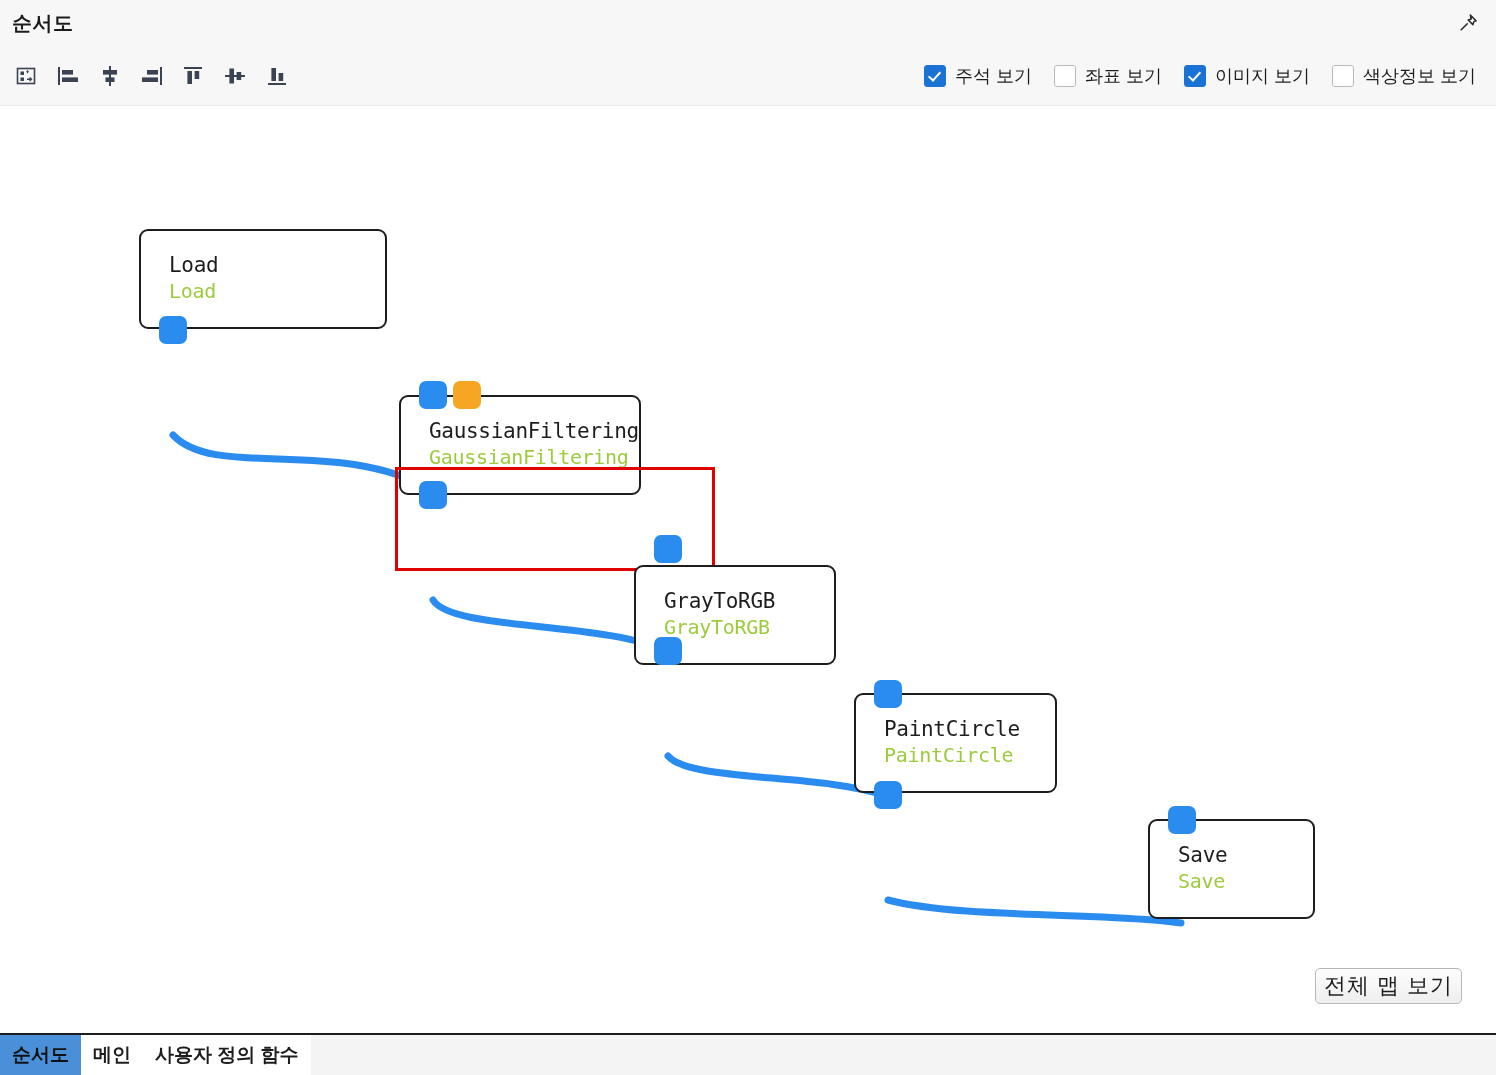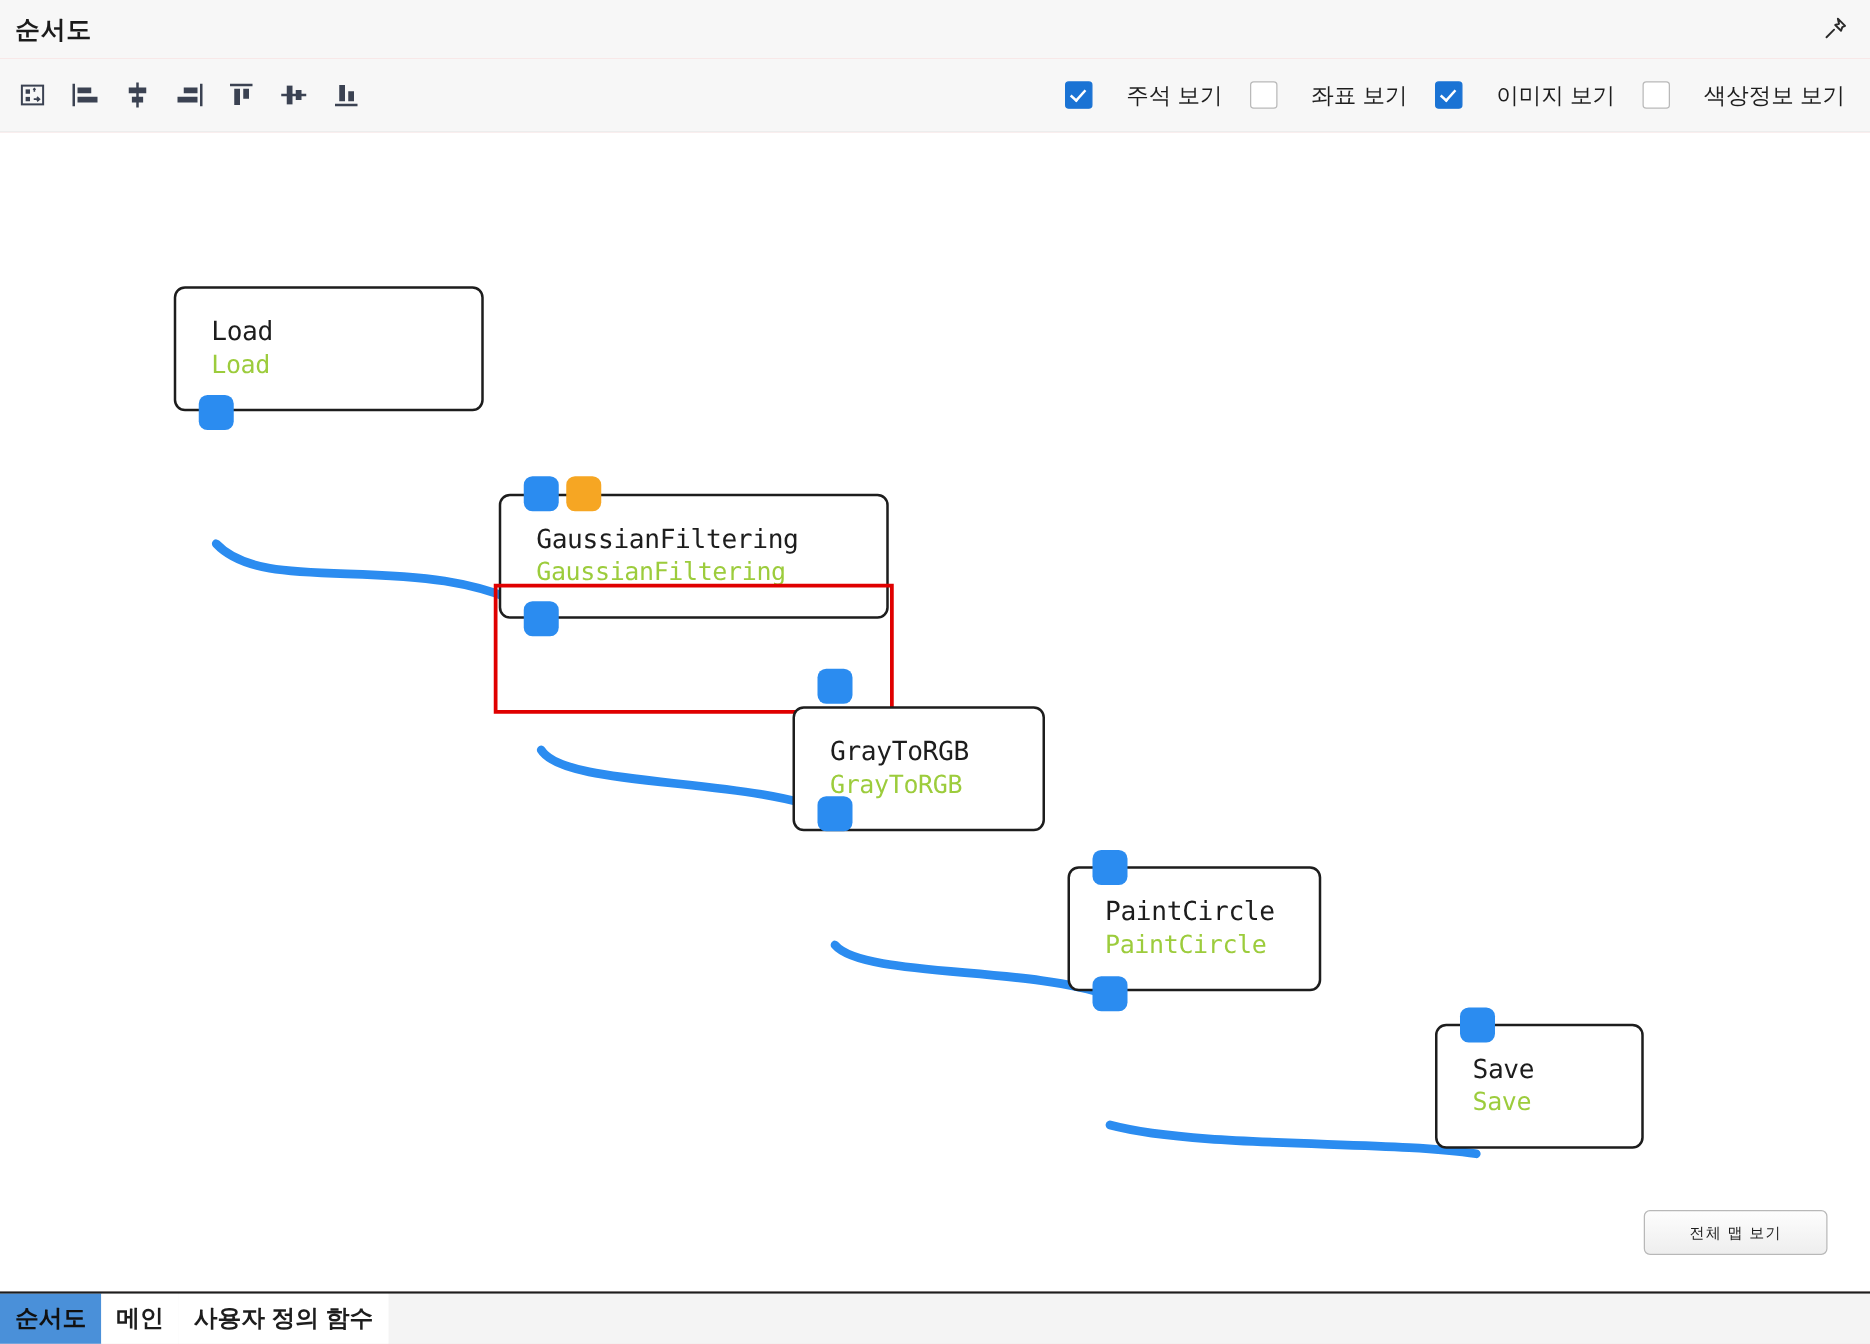--- a/index.html
+++ b/index.html
@@ -83,21 +83,21 @@
     right: 12px;
     top: 0;
     height: 100%;
     display: flex;
     align-items: center;
     gap: 6px;
   }
   .check-item {
     display: flex;
     align-items: center;
-    gap: 27px;
+    gap: 9px;
     padding: 0 8px;
   }
   .cb {
     width: 22px;
     height: 22px;
     border-radius: 3px;
     border: 1.5px solid #b9b9b9;
     background: #ffffff;
     box-sizing: border-box;
     position: relative;
@@ -181,21 +181,21 @@
     border: 3px solid #e00000;
     box-sizing: border-box;
     background: transparent;
   }
 
   .map-btn {
     position: absolute;
     border: 1px solid #b8b8b8;
     border-radius: 5px;
     background: linear-gradient(#fdfdfd, #eeeeee);
-    font-size: 12px;
+    font-size: 22px;
     color: #1d1d1d;
     display: flex;
     align-items: center;
     justify-content: center;
     white-space: nowrap;
     letter-spacing: 1px;
   }
 
   
   .tabbar {
@@ -330,21 +330,21 @@
       <path d="M 668 650 C 690 676 820 667 887 690" fill="none" stroke="#2b8cf0" stroke-width="7" stroke-linecap="round"></path>
       <path d="M 888 794 C 960 813 1110 806 1181 817" fill="none" stroke="#2b8cf0" stroke-width="7" stroke-linecap="round"></path>
     </svg>
 
     <div class="node" style="left:139px; top:123px; width:248px; height:100px;">
       <div class="node-title">Load</div>
       <div class="node-sub">Load</div>
     </div>
     <div class="port" style="left:159px; top:210px;"></div>
 
-    <div class="node" style="left:399px; top:289px; width:312px; height:100px;">
+    <div class="node" style="left:399px; top:289px; width:242px; height:100px;">
       <div class="node-title">GaussianFiltering</div>
       <div class="node-sub">GaussianFiltering</div>
     </div>
     <div class="port" style="left:419px; top:275px;"></div>
     <div class="port orange" style="left:453px; top:275px;"></div>
     <div class="port" style="left:419px; top:375px;"></div>
 
     <div class="sel-rect" style="left:395px; top:361px; width:320px; height:104px;"></div>
 
     <div class="node" style="left:634px; top:443px; width:202px; height:100px;margin-top:16px;">

